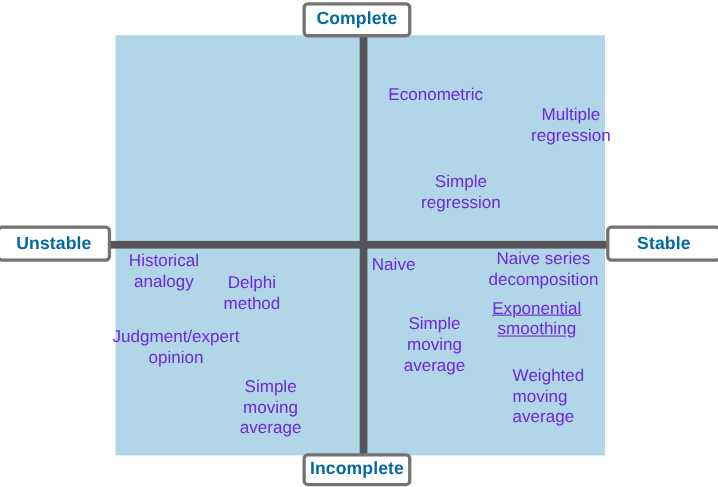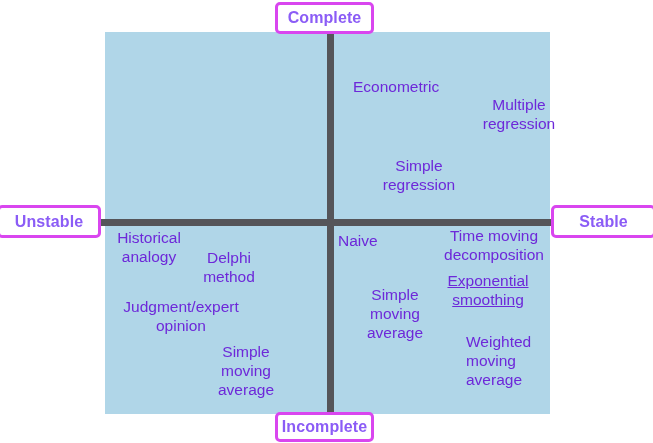--- a/index.html
+++ b/index.html
@@ -50,30 +50,30 @@
     width: 456px;
     height: 7px;
     background: #555559;
   }
 
   
   .pole {
     position: absolute;
     box-sizing: border-box;
     background: #ffffff;
-    border: 3px solid #d946ef;
+    border: 3px solid #737373;
     border-radius: 5px;
     font-weight: bold;
     font-size: 16px;
     line-height: 1;
     display: flex;
     align-items: center;
     justify-content: center;
     letter-spacing: 0.1px;
-    color: #8b5cf6;
+    color: #0369a1;
   }
   .pole-complete {
     left: 275px;
     top: 2px;
     width: 99px;
     height: 32px;
   }
   .pole-incomplete {
     left: 275px;
     top: 412px;
@@ -103,21 +103,21 @@
   }
 
   
   .m-econometric      { left: 353px; top: 78px;  text-align: left; }
   .m-multiple-reg     { left: 468px; top: 96px;  width: 102px; text-align: center; }
   .m-simple-reg       { left: 368px; top: 157px; width: 102px; text-align: center; }
 
   
   .m-historical       { left: 104px; top: 229px; width: 90px;  text-align: center; }
   .m-delphi           { left: 186px; top: 249px; width: 86px;  text-align: center; }
-  .m-judgment         { left: 113px; top: 298px; width: 136px; text-align: center; }
+  .m-judgment         { left: 92px; top: 298px; width: 136px; text-align: center; }
   .m-simple-ma-left   { left: 203px; top: 343px; width: 86px;  text-align: center; }
 
   
   .m-naive            { left: 338px; top: 232px; text-align: left; }
   .m-timeseries       { left: 438px; top: 227px; width: 112px; text-align: center; }
   .m-exponential      { left: 436px; top: 272px; width: 104px; text-align: center; text-decoration: underline; }
   .m-simple-ma-right  { left: 352px; top: 286px; width: 86px;  text-align: center; }
   .m-weighted-ma      { left: 466px; top: 333px; width: 86px;  text-align: left; }
 </style>
 </head>
@@ -154,21 +154,21 @@
 
   <div class="method m-judgment">Judgment/expert
 opinion</div>
 
   <div class="method m-simple-ma-left">Simple
 moving
 average</div>
 
   <div class="method m-naive">Naive</div>
 
-  <div class="method m-timeseries">Time moving
+  <div class="method m-timeseries">Naive series
 decomposition</div>
 
   <div class="method m-exponential">Exponential
 smoothing</div>
 
   <div class="method m-simple-ma-right">Simple
 moving
 average</div>
 
   <div class="method m-weighted-ma">Weighted

